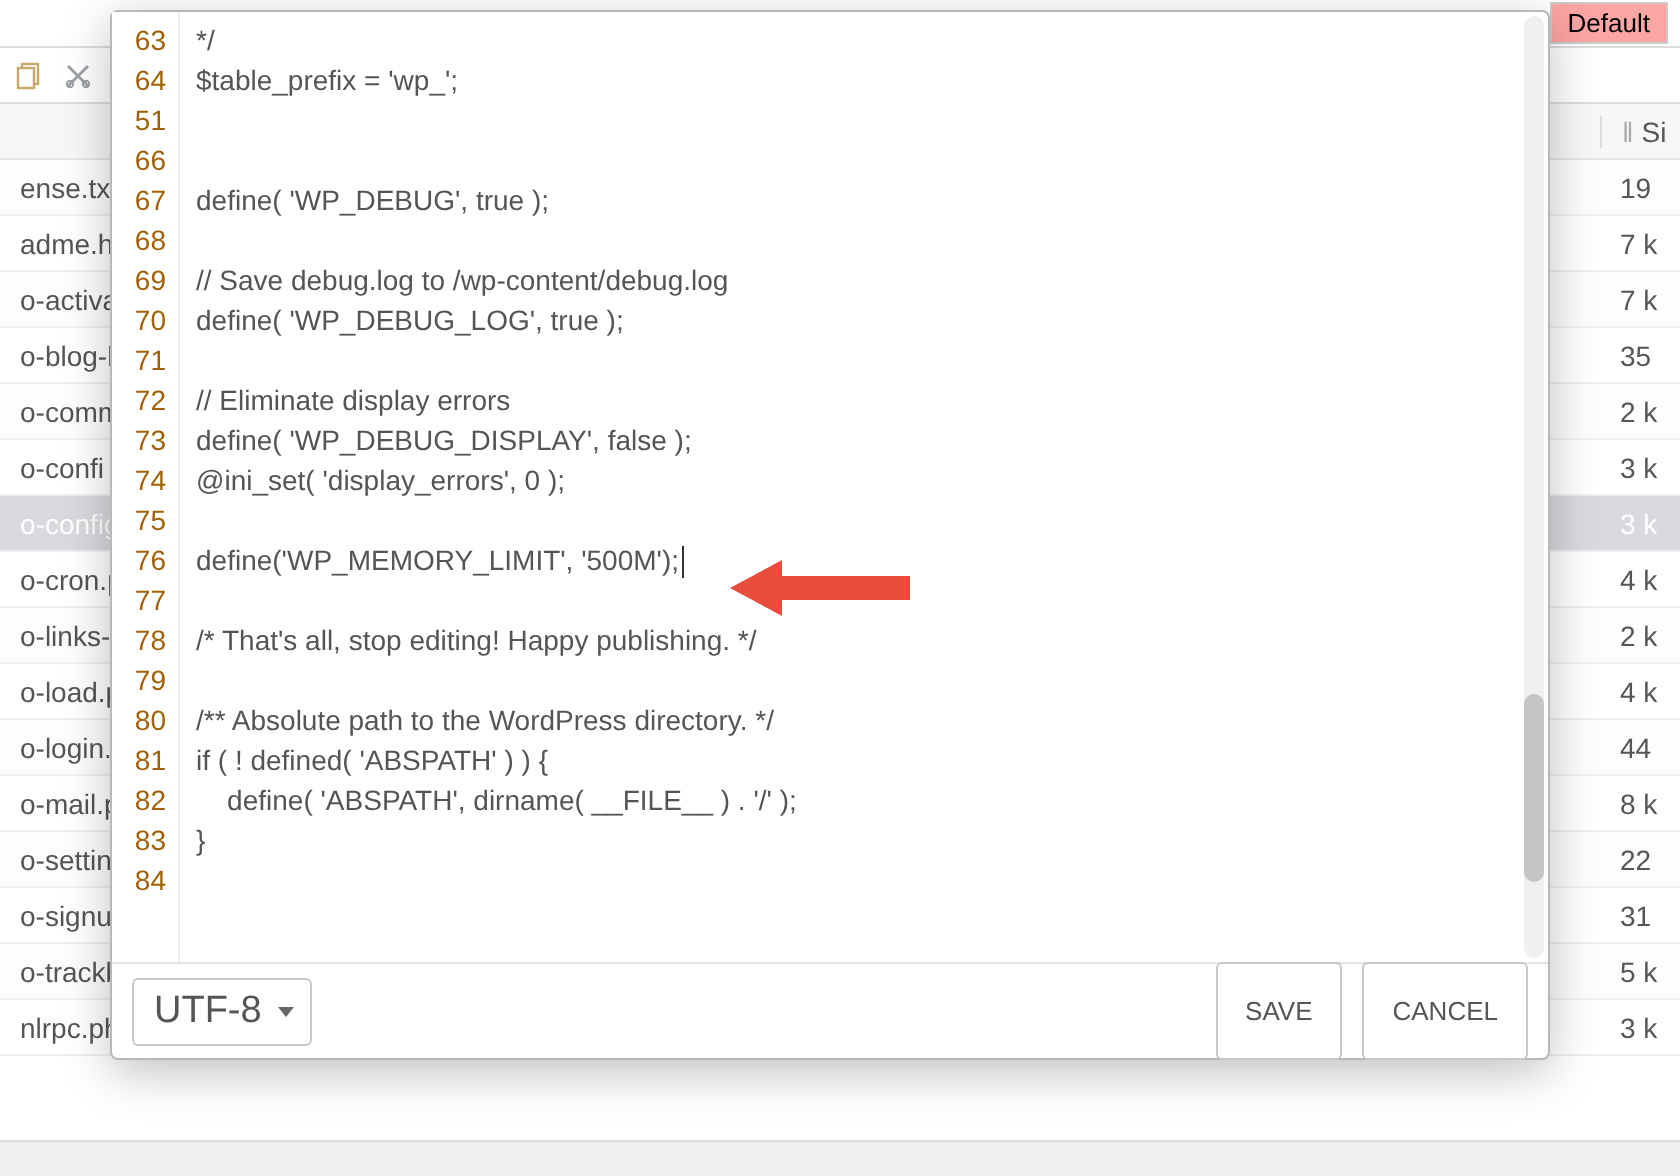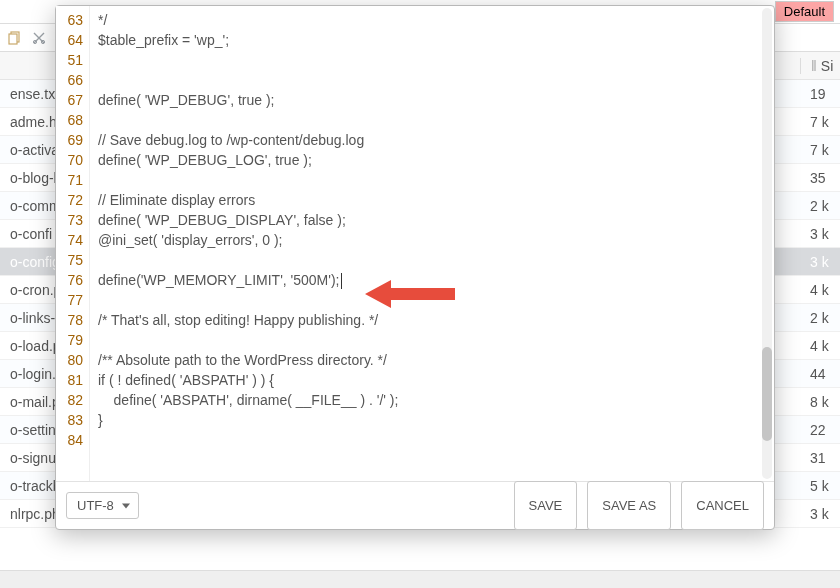--- a/index.html
+++ b/index.html
@@ -183,21 +183,21 @@
     border-top: 1px solid #e2e2e2;
     display: flex;
     align-items: center;
     padding: 0 10px;
     gap: 10px;
   }
   .enc-select {
     border: 1px solid #c8c8c8;
     border-radius: 3px;
     padding: 5px 24px 5px 10px;
-    font-size: 13px;
+    font-size: 19px;
     color: #555;
     background: #fff;
     position: relative;
   }
   .enc-select::after {
     content: "";
     position: absolute;
     right: 8px; top: 50%;
     width: 0; height: 0;
     border-left: 4px solid transparent;
@@ -406,21 +406,20 @@
     <div class="scrollbar">
       <div class="scroll-track"></div>
       <div class="scroll-thumb"></div>
     </div>
   </div>
 
   <div class="editor-footer">
     <div class="enc-select">UTF-8</div>
     <div class="footer-spacer"></div>
     <button class="action-btn">SAVE</button>
-    <button class="action-btn">SAVE AS</button>
     <button class="action-btn">CANCEL</button>
   </div>
 </div>
 
 <svg class="arrow" viewBox="0 0 90 36">
   <g fill="#e74c3c">
     <polygon points="0,18 26,4 26,12 90,12 90,24 26,24 26,32"></polygon>
   </g>
 </svg>
 

